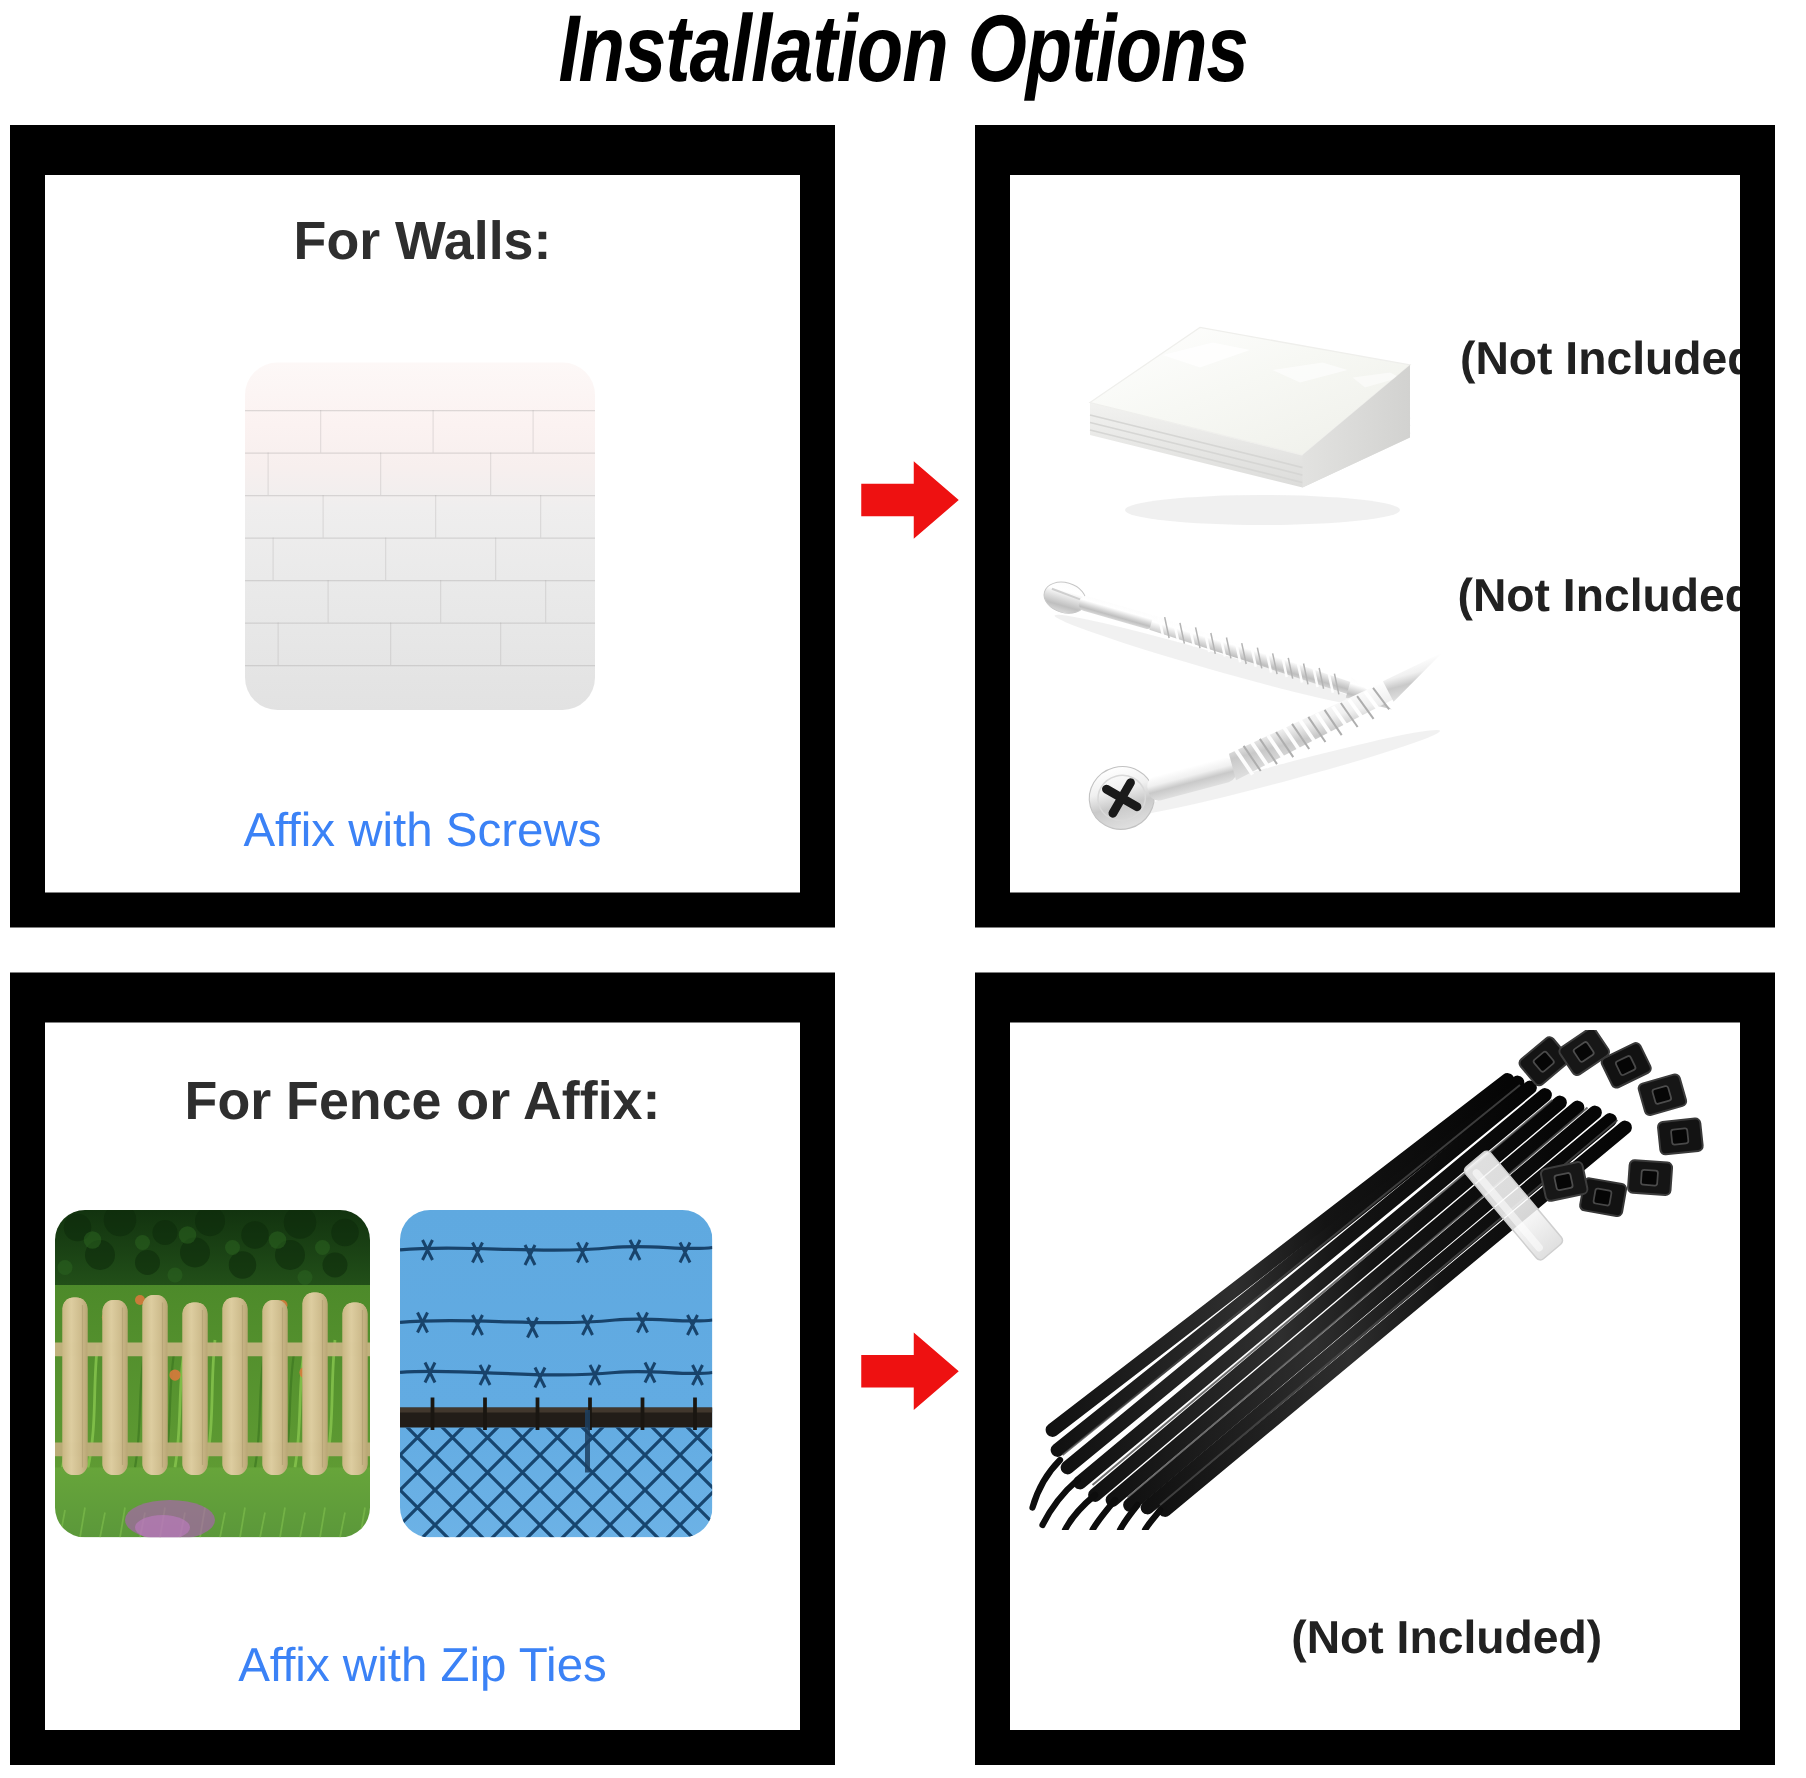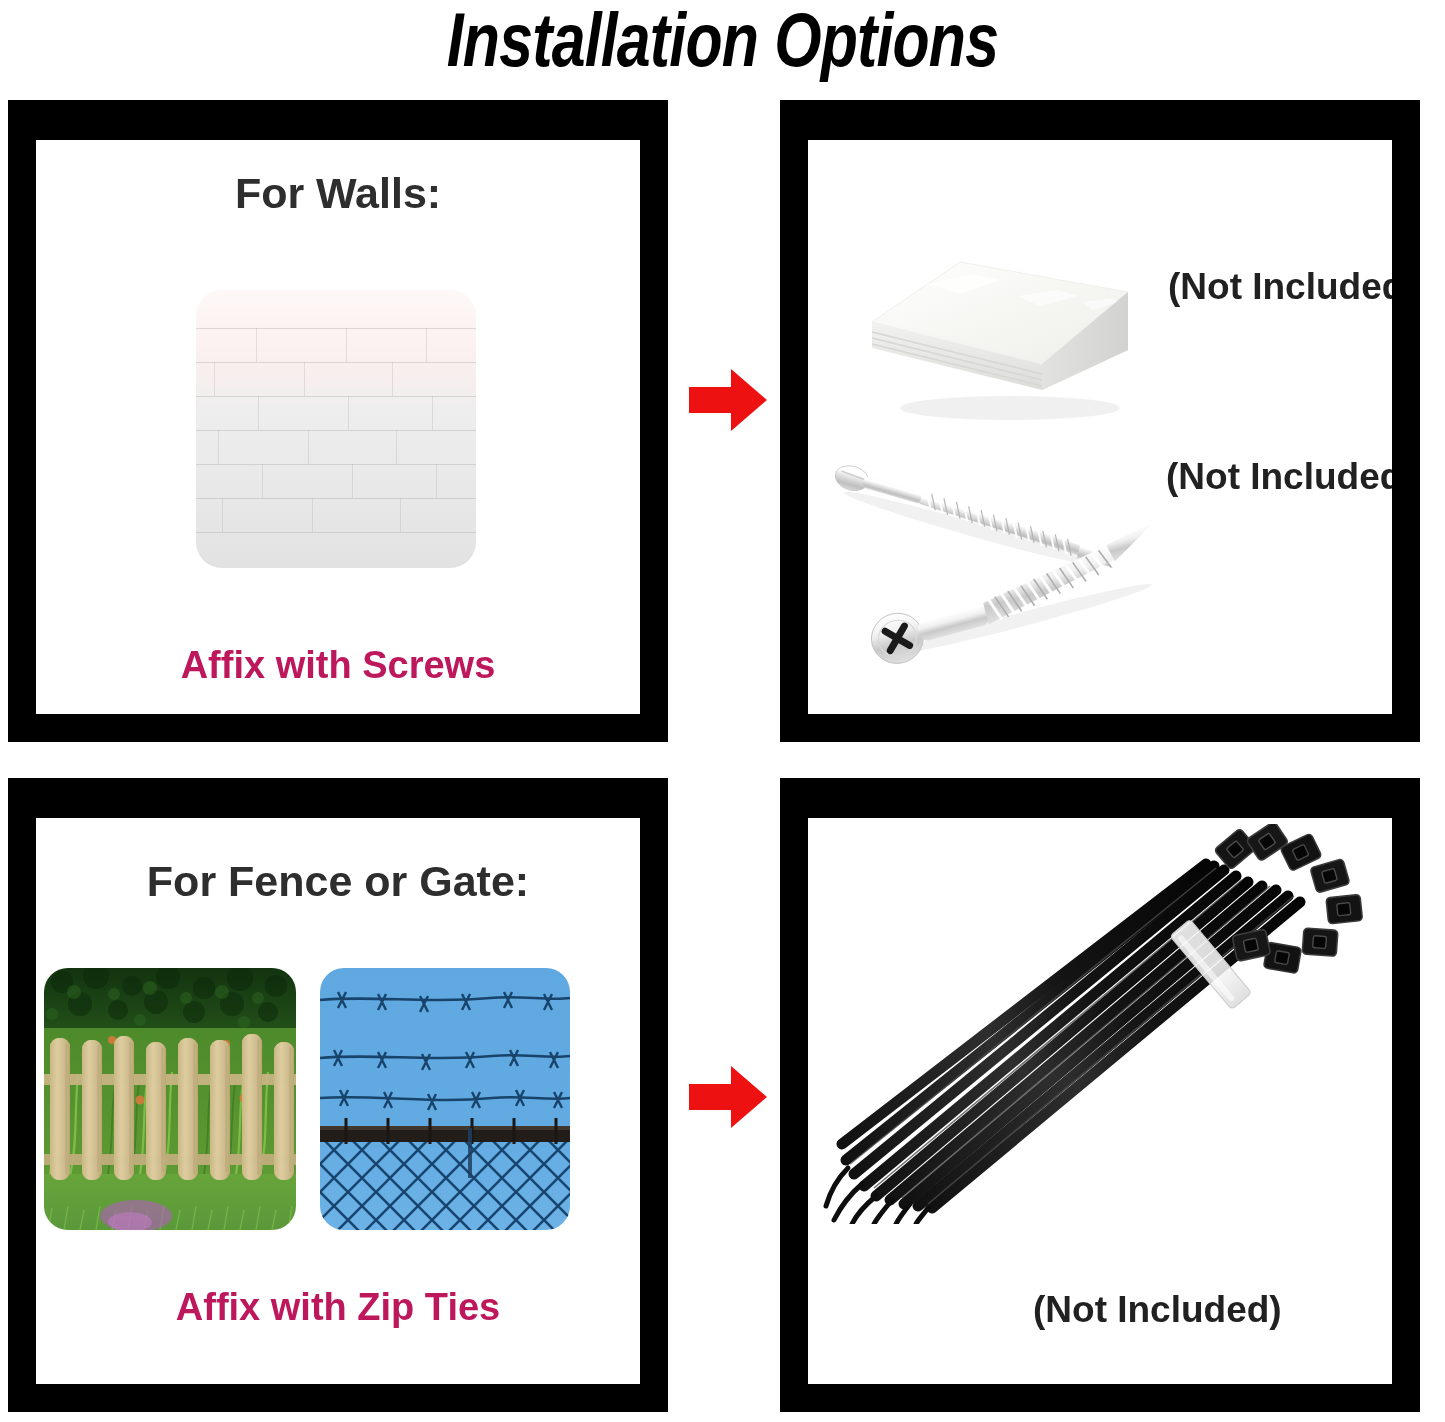--- a/index.html
+++ b/index.html
@@ -30,25 +30,25 @@
   .panel-heading{
     position:absolute;left:0;width:100%;text-align:center;
     font-weight:bold;color:#2e2e2e;
     font-size:43px;line-height:50px;white-space:nowrap;
   }
   #heading-walls{top:28px;}
   #heading-fence{top:38px;}
 
   .panel-caption{
     position:absolute;left:0;width:100%;text-align:center;
-    font-weight:bold;color:#be185d;
+    font-weight:normal;color:#3b82f6;
     font-size:38px;line-height:50px;
   }
   #caption-walls{bottom:24px;}
-  #caption-fence{bottom:52px;}
+  #caption-fence{bottom:26px;}
 
   .note{
     position:absolute;font-weight:bold;color:#212121;
     font-size:37px;line-height:44px;white-space:nowrap;
   }
   #note-tape  {left:360px; top:125px;}
   #note-screws{left:358px; top:315px;}
   #note-ties  {left:225px; top:470px;}
 
   
@@ -265,21 +265,21 @@
       </svg>
     </div>
     <div class="note" id="note-screws">(Not Included)</div>
 
   </div>
 </div>
 
 <div class="panel" id="panel-fence">
   <div class="panel-inner">
 
-    <div class="panel-heading" id="heading-fence">For Fence or Gate:</div>
+    <div class="panel-heading" id="heading-fence">For Fence or Affix:</div>
 
     <div class="thumb" id="thumb-picket">
       <svg viewBox="0 0 252 262" width="252" height="262" preserveAspectRatio="none">
         <defs>
           <linearGradient id="hedge" x1="0" y1="0" x2="0" y2="1">
             <stop offset="0%" stop-color="#12330f"></stop>
             <stop offset="55%" stop-color="#1d4716"></stop>
             <stop offset="100%" stop-color="#27581b"></stop>
           </linearGradient>
           <linearGradient id="grassBg" x1="0" y1="0" x2="0" y2="1">

